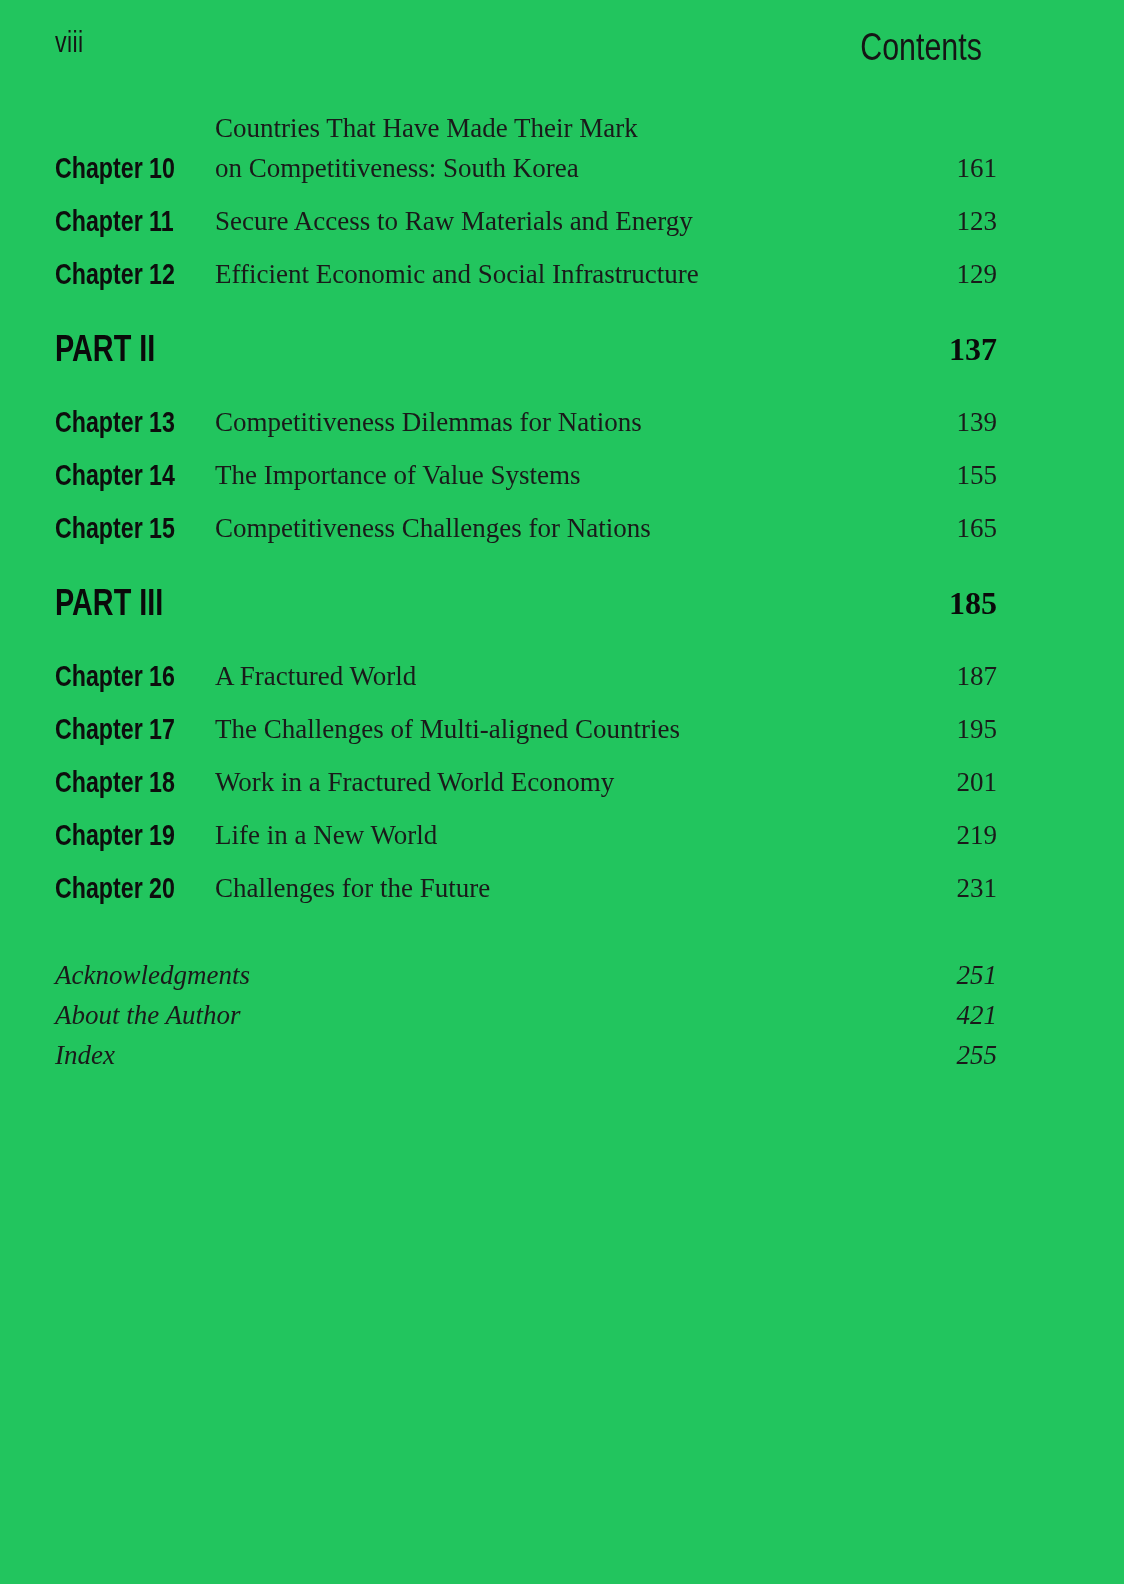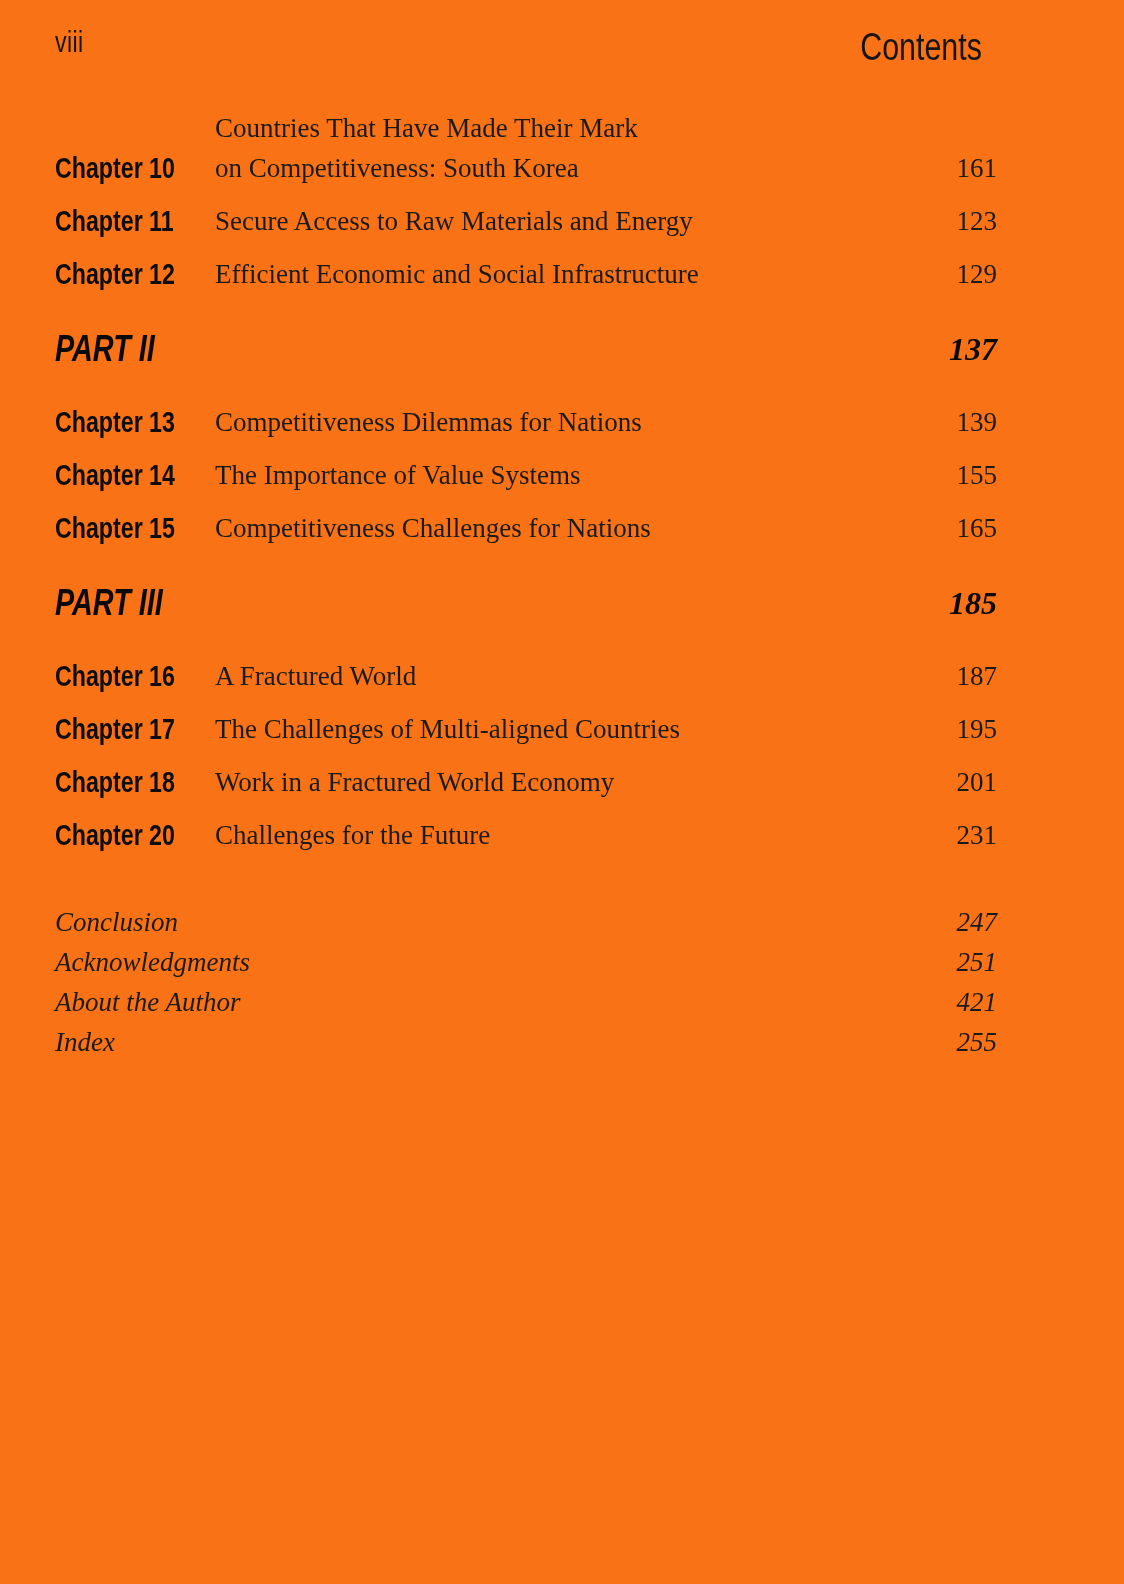--- a/index.html
+++ b/index.html
@@ -4,21 +4,21 @@
 <style>
   html, body {
     margin: 0;
     padding: 0;
     background: #ffffff;
   }
   .page {
     position: relative;
     width: 1124px;
     height: 1584px;
-    background: #f97316;
+    background: #22c55e;
     color: #151515;
     overflow: hidden;
     box-sizing: border-box;
     padding: 26px 127px 16px 55px;
     font-family: "Liberation Serif", serif;
   }
   
   .running-head {
     position: relative;
     height: 34px;
@@ -85,21 +85,20 @@
   .line-with-page {
     display: flex;
     justify-content: space-between;
     align-items: baseline;
   }
   
   .row.part {
     margin-top: 32px;
     margin-bottom: 30px;
     line-height: 46px;
-    font-style: italic;
   }
   .row.part .col-label {
     flex: 0 0 auto;
     font-size: 36px;
     line-height: 46px;
     color: #0a0a0a;
   }
   .row.part .page-num {
     font-size: 32px;
     font-weight: bold;
@@ -223,36 +222,39 @@
     </div>
 
     <div class="row chapter">
       <div class="col-label">
         <span class="condense">Chapter 18</span>
       </div>
       <div class="col-main">Work in a Fractured World Economy</div>
       <div class="page-num">201</div>
     </div>
 
+    <div class="row chapter">
+      <div class="col-label">
+        <span class="condense">Chapter 19</span>
+      </div>
+      <div class="col-main">Life in a New World</div>
+      <div class="page-num">219</div>
+    </div>
 
     <div class="row chapter">
       <div class="col-label">
         <span class="condense">Chapter 20</span>
       </div>
       <div class="col-main">Challenges for the Future</div>
       <div class="page-num">231</div>
     </div>
 
   </div>
 
   <div class="back-matter">
-    <div class="back-row">
-      <span class="back-title">Conclusion</span>
-      <span class="back-page">247</span>
-    </div>
     <div class="back-row">
       <span class="back-title">Acknowledgments</span>
       <span class="back-page">251</span>
     </div>
     <div class="back-row">
       <span class="back-title">About the Author</span>
       <span class="back-page">421</span>
     </div>
     <div class="back-row">
       <span class="back-title">Index</span>

